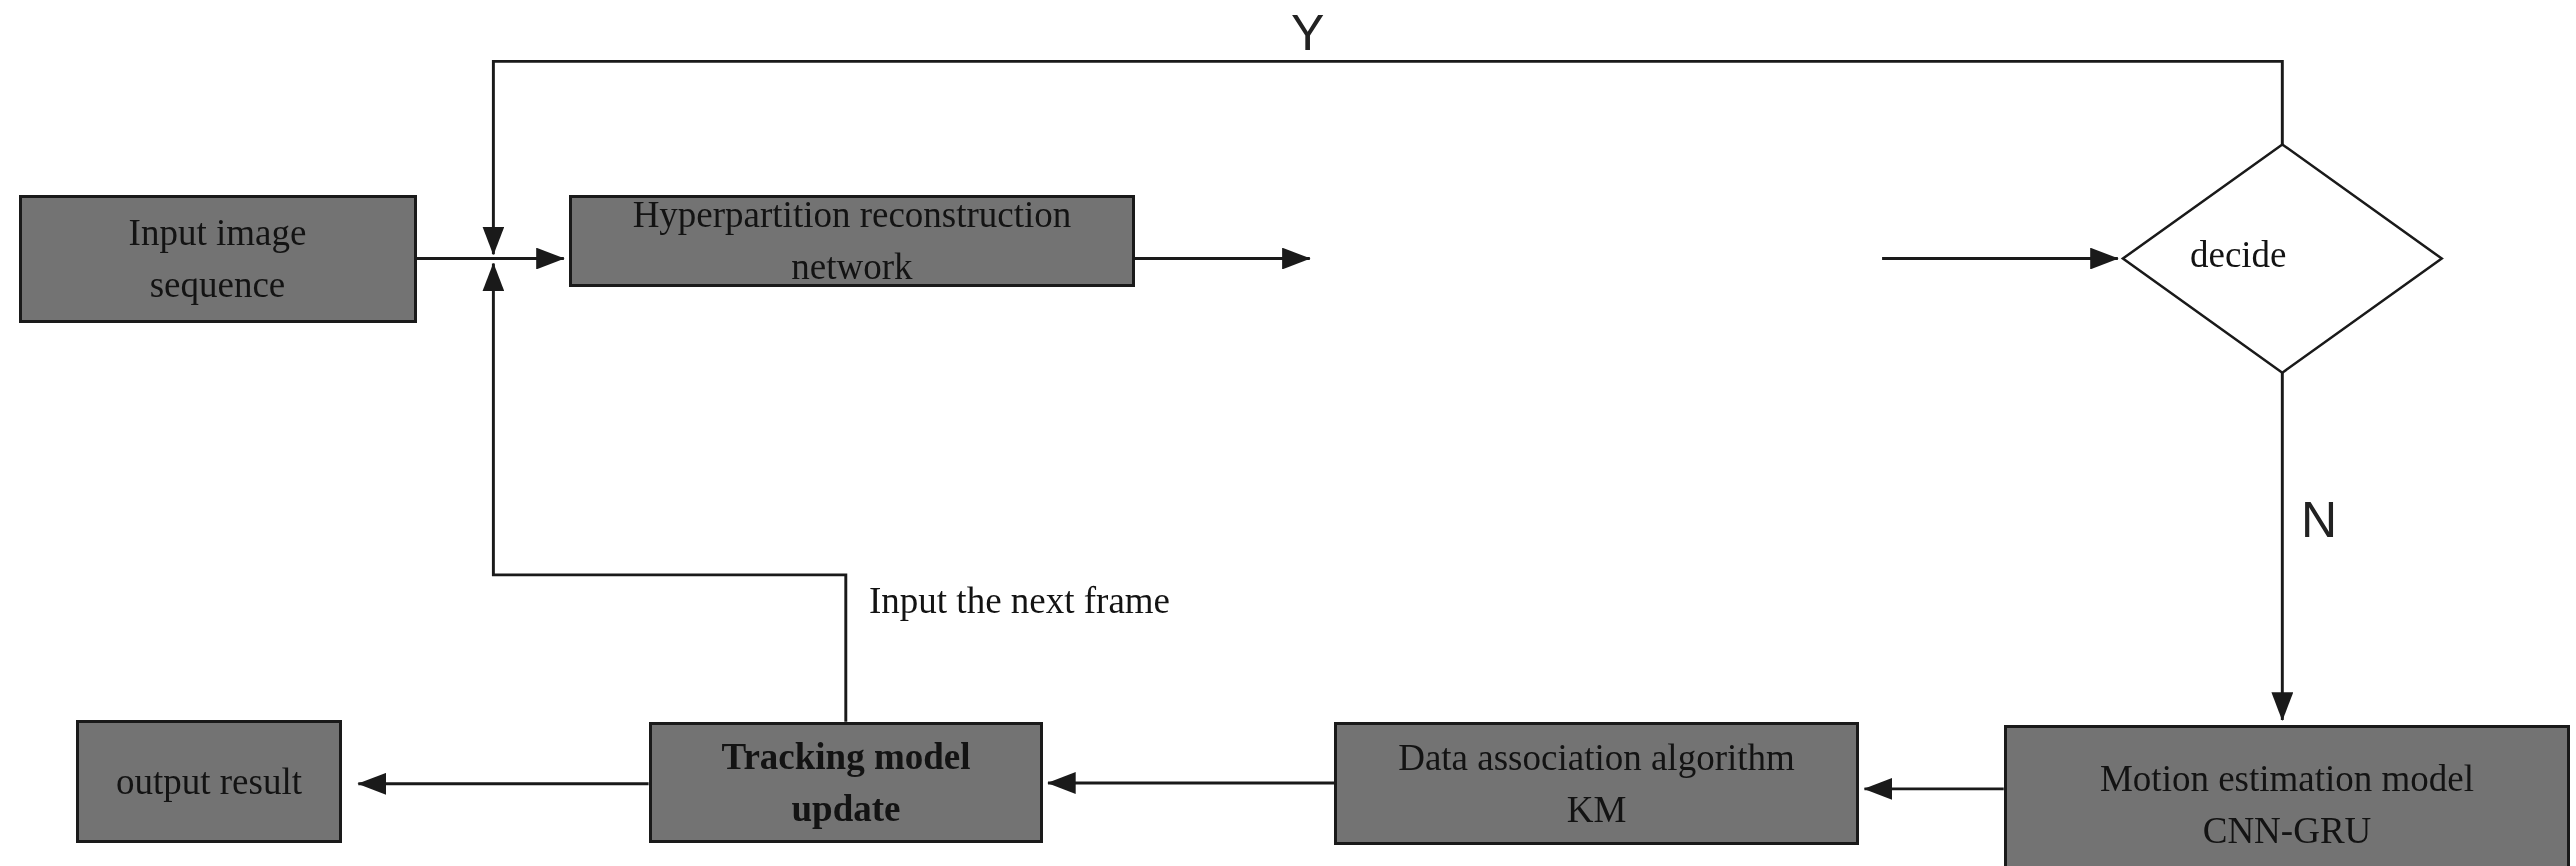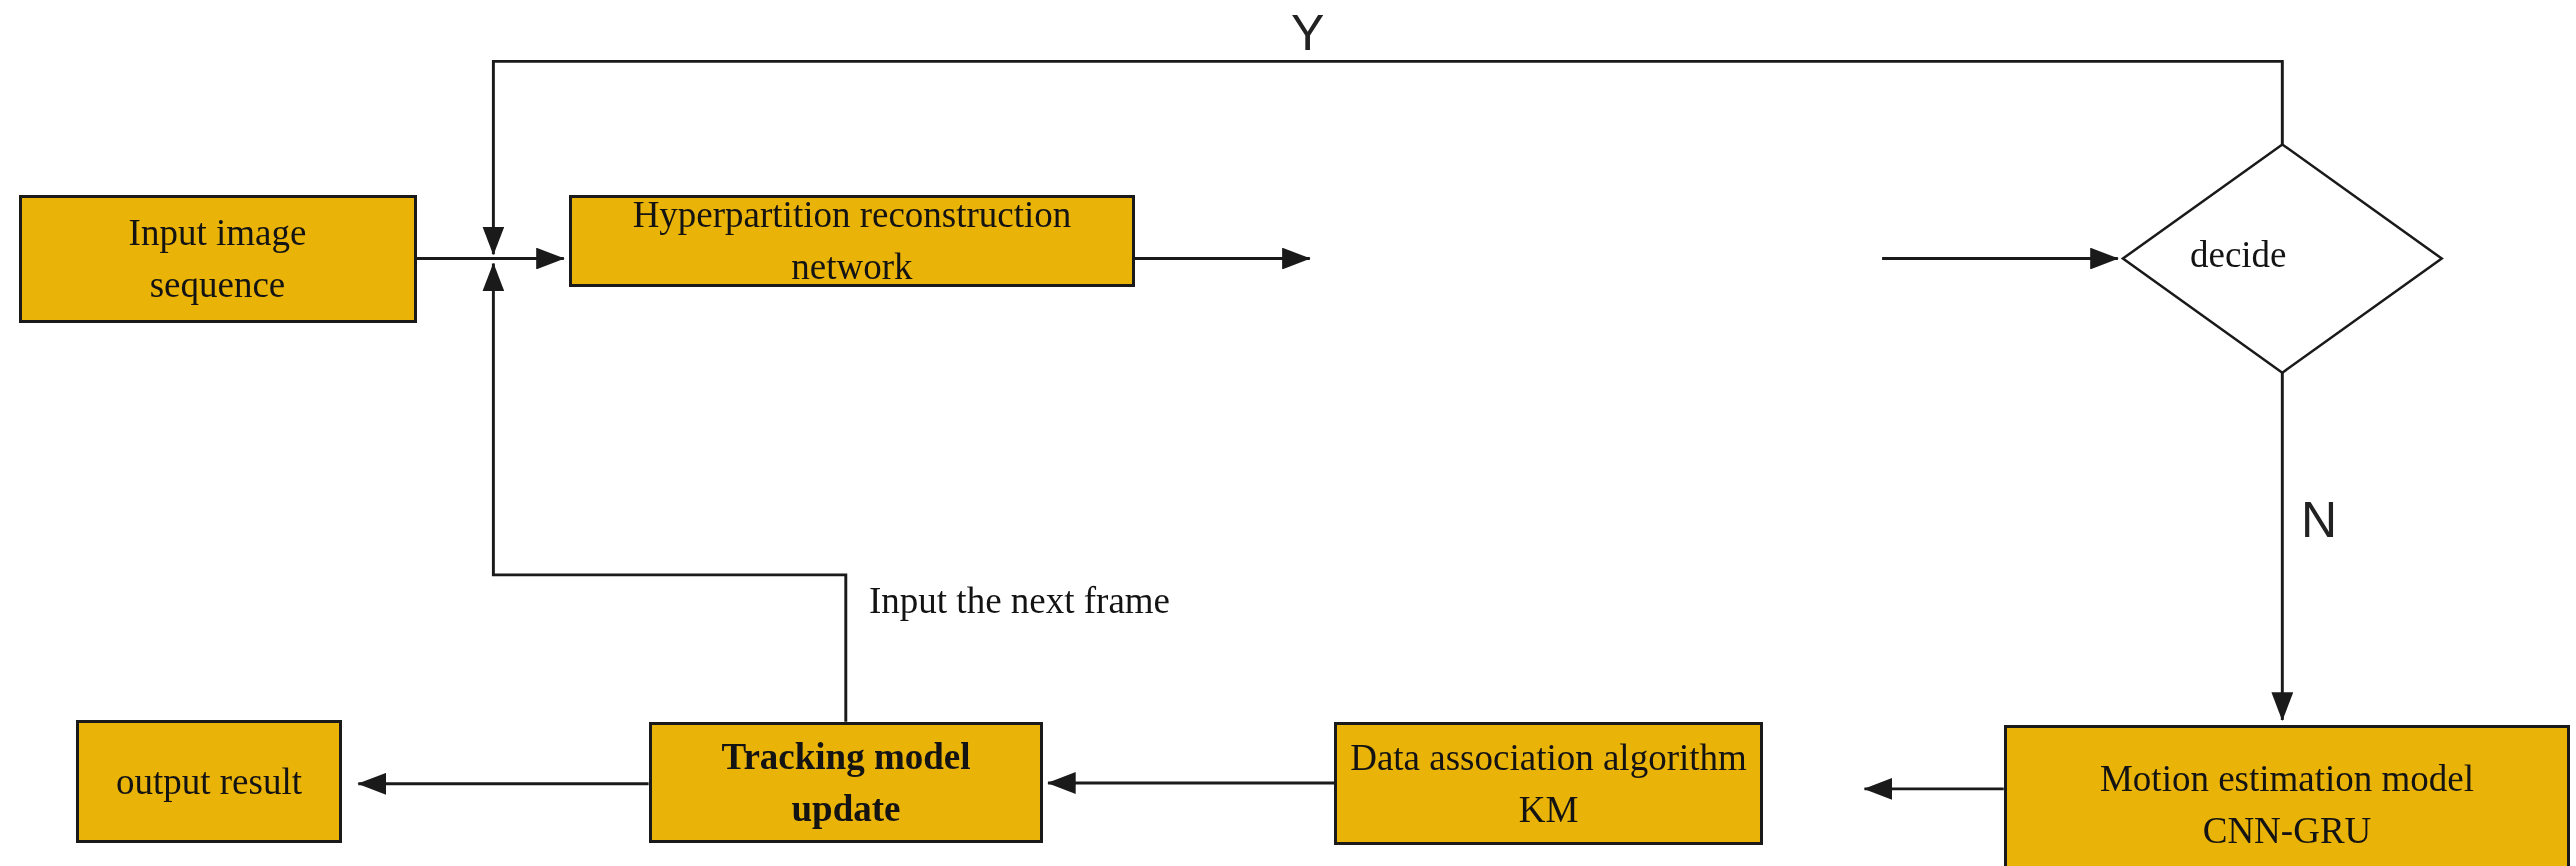--- a/index.html
+++ b/index.html
@@ -9,21 +9,21 @@
     background:#ffffff;
     font-family:"Liberation Serif", serif;
     color:#131313;
     overflow:hidden;
   }
   svg.wires{position:absolute;left:0;top:0;z-index:1;}
   .node{
     position:absolute;z-index:2;
     box-sizing:border-box;
     border:3.4px solid #1a1a1a;
-    background:#eab308;
+    background:#737373;
     display:flex;align-items:center;justify-content:center;
     text-align:center;
     font-size:37px;line-height:1.40;
     white-space:pre-line;
   }
   .decide-label{
     position:absolute;z-index:2;
     left:2190px;top:236px;width:185px;
     text-align:left;font-size:37px;line-height:1;
   }
@@ -64,21 +64,21 @@
   <div class="node" style="left:18.5px;   top:195px; width:398px; height:128px;">Input image
 sequence</div>
 
   <div class="node" style="left:569px;  top:195px; width:566px; height:92px;">Hyperpartition reconstruction
 network</div>
 
 
   <div class="node" style="left:2004px; top:725px; width:566px; height:160px;">Motion estimation model
 CNN-GRU</div>
 
-  <div class="node" style="left:1334px; top:722px; width:429px; height:123px;">Data association algorithm
+  <div class="node" style="left:1334px; top:722px; width:525px; height:123px;">Data association algorithm
 KM</div>
 
   <div class="node" style="left:649px;  top:722px; width:394px; height:121px;font-weight:bold;">Tracking model
 update</div>
 
   <div class="node" style="left:76px;   top:720px; width:266px; height:123px;">output result</div>
 
   <div class="decide-label">decide</div>
 
   <div class="lbl lbl-yn" style="left:1291px; top:8.4px;">Y</div>

